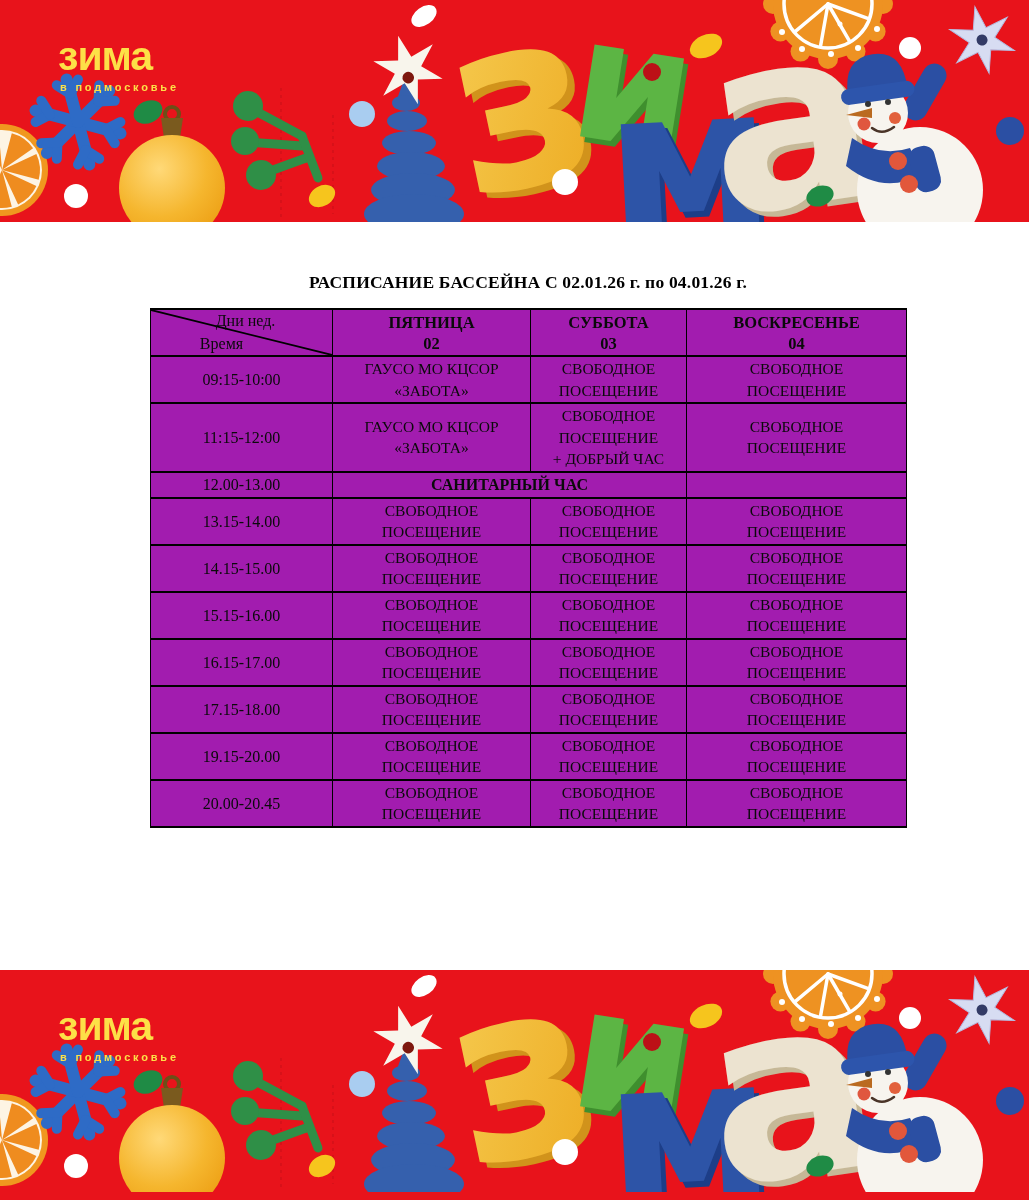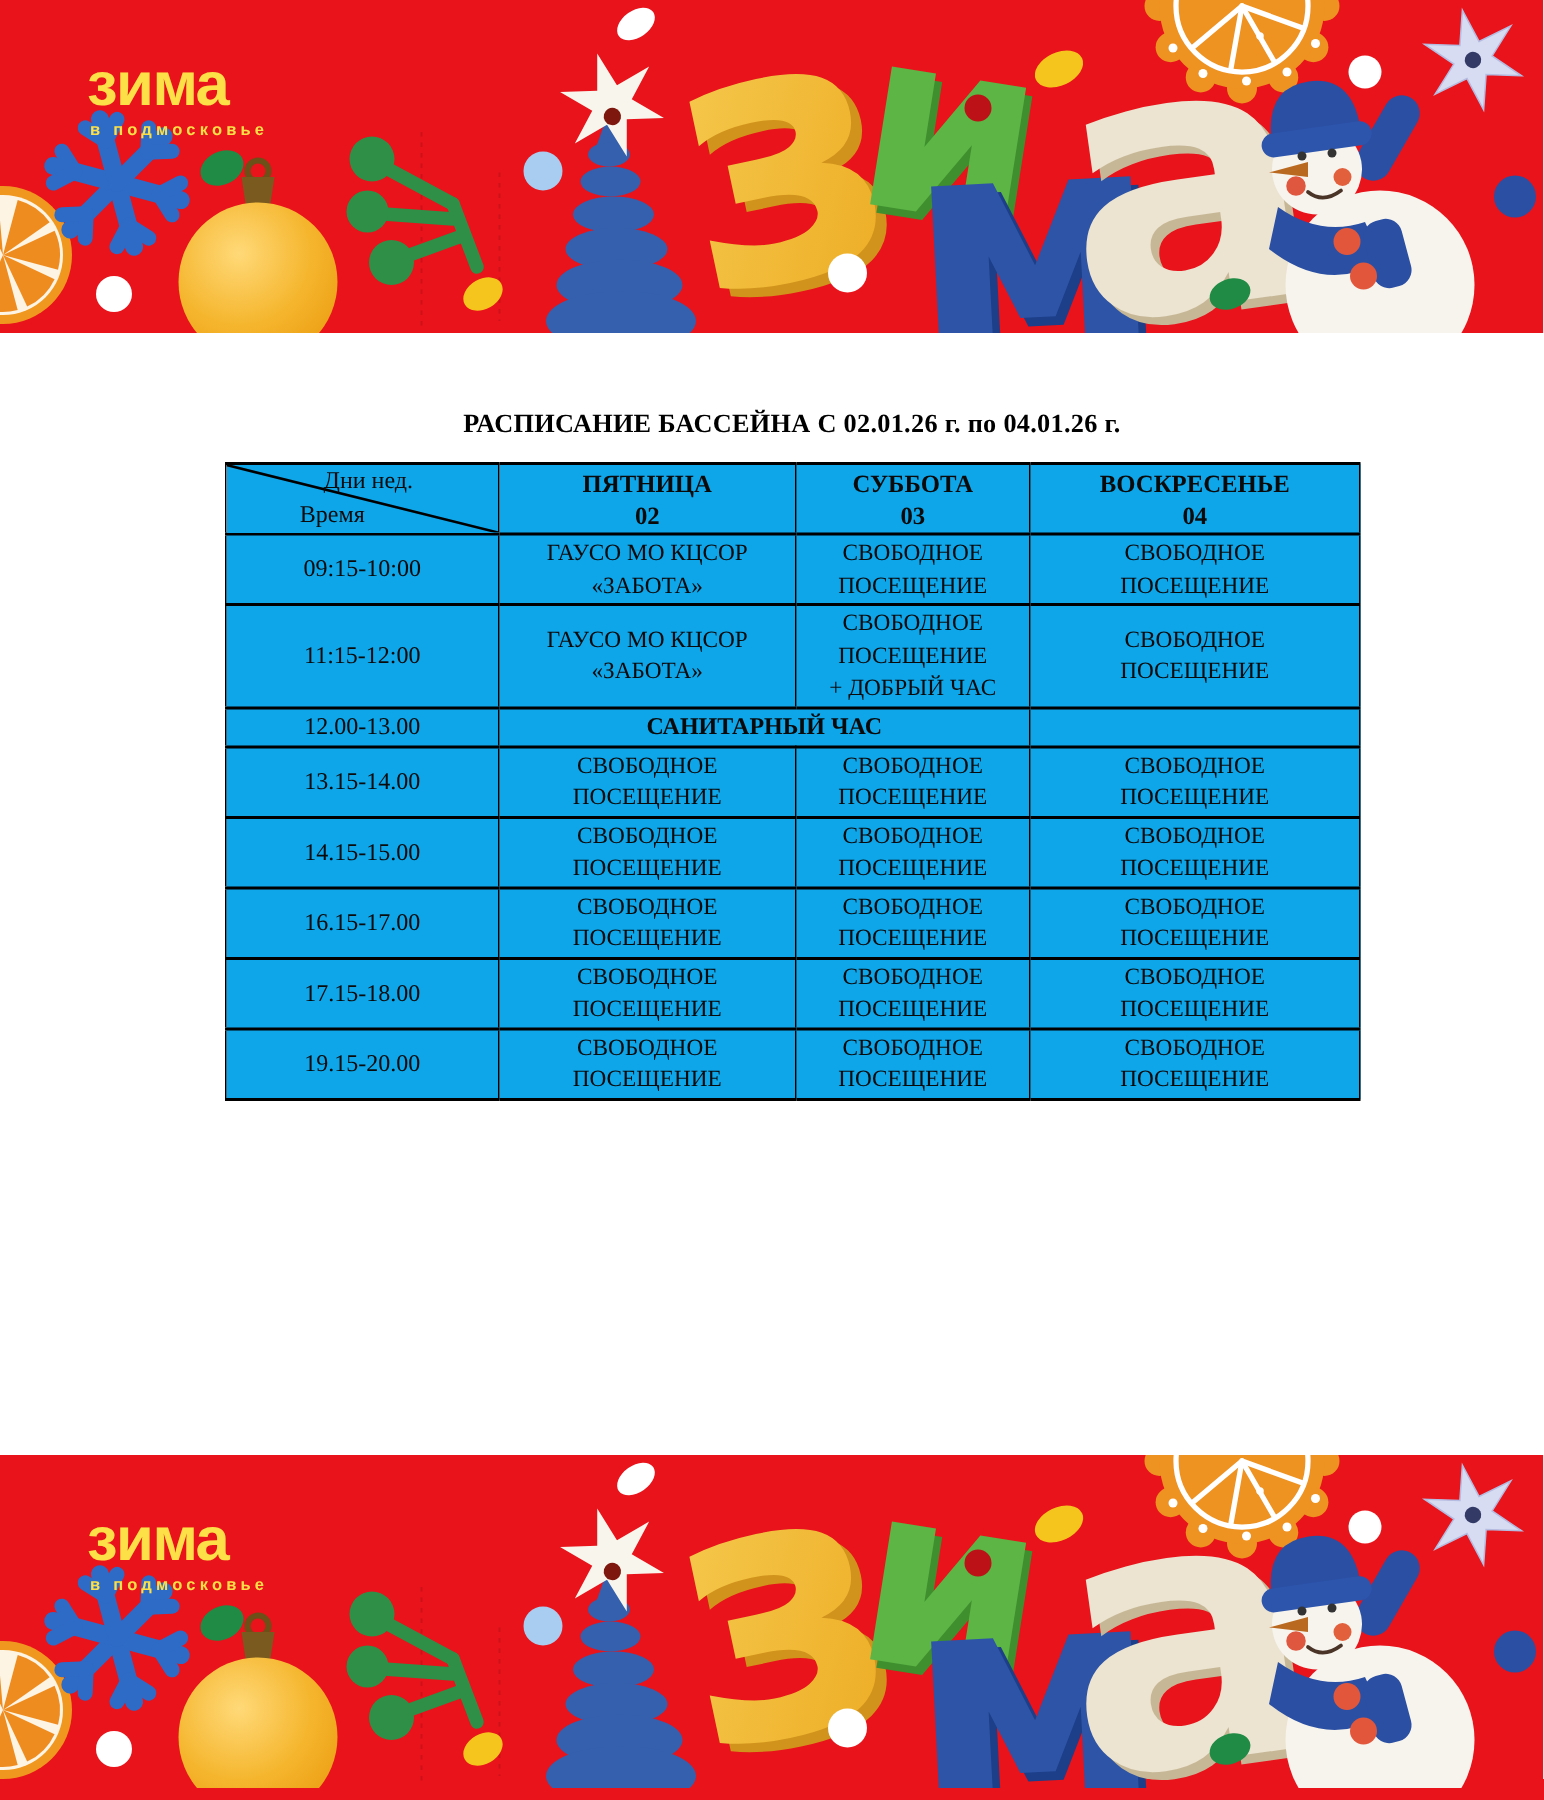--- a/index.html
+++ b/index.html
@@ -18,21 +18,21 @@
   
   .content{position:absolute;top:222px;left:0;width:1029px;height:700px;background:#fff;}
   .title{position:absolute;top:50px;left:150px;width:756px;text-align:center;
          font-size:17.5px;font-weight:bold;color:#000;letter-spacing:0.2px;}
   table.schedule{position:absolute;top:86px;left:150px;width:756px;border-collapse:collapse;table-layout:fixed;}
   .schedule col.c-time{width:182px;}
   .schedule col.c-fri{width:198px;}
   .schedule col.c-sat{width:156px;}
   .schedule col.c-sun{width:220px;}
   .schedule th,.schedule td{border:1.6px solid #000;border-top-width:2px;border-bottom-width:2px;
-      text-align:center;vertical-align:middle;padding:1px 8px;color:#0a0a0a;background:#0ea5e9;}
+      text-align:center;vertical-align:middle;padding:1px 8px;color:#0a0a0a;background:#a21caf;}
   .schedule thead tr{height:47px;}
   .schedule tbody tr{height:45px;}
   .schedule tbody tr.sanitary-row{height:25px;}
   .day-cell{font-size:16.5px;font-weight:bold;line-height:21px;}
   .time-cell{font-size:16px;line-height:21px;vertical-align:top;padding-top:2px;}
   .data-cell{font-size:15.5px;line-height:21.5px;white-space:pre-line;vertical-align:top;padding-top:2px;}
   .sanitary-cell{font-size:16px;font-weight:bold;line-height:22px;}
   .empty-cell{}
   .corner-cell{position:relative;padding:0;font-weight:normal;}
   .corner-svg{position:absolute;top:0;left:0;width:100%;height:100%;}
@@ -291,39 +291,57 @@
           <tr>
             <td class="time-cell">14.15-15.00</td>
             <td class="data-cell">СВОБОДНОЕ
 ПОСЕЩЕНИЕ</td>
             <td class="data-cell">СВОБОДНОЕ
 ПОСЕЩЕНИЕ</td>
             <td class="data-cell">СВОБОДНОЕ
 ПОСЕЩЕНИЕ</td>
           </tr>
           <tr>
+            <td class="time-cell">15.15-16.00</td>
+            <td class="data-cell">СВОБОДНОЕ
+ПОСЕЩЕНИЕ</td>
+            <td class="data-cell">СВОБОДНОЕ
+ПОСЕЩЕНИЕ</td>
+            <td class="data-cell">СВОБОДНОЕ
+ПОСЕЩЕНИЕ</td>
+          </tr>
+          <tr>
             <td class="time-cell">16.15-17.00</td>
             <td class="data-cell">СВОБОДНОЕ
 ПОСЕЩЕНИЕ</td>
             <td class="data-cell">СВОБОДНОЕ
 ПОСЕЩЕНИЕ</td>
             <td class="data-cell">СВОБОДНОЕ
 ПОСЕЩЕНИЕ</td>
           </tr>
           <tr>
             <td class="time-cell">17.15-18.00</td>
             <td class="data-cell">СВОБОДНОЕ
 ПОСЕЩЕНИЕ</td>
             <td class="data-cell">СВОБОДНОЕ
 ПОСЕЩЕНИЕ</td>
             <td class="data-cell">СВОБОДНОЕ
 ПОСЕЩЕНИЕ</td>
           </tr>
           <tr>
             <td class="time-cell">19.15-20.00</td>
+            <td class="data-cell">СВОБОДНОЕ
+ПОСЕЩЕНИЕ</td>
+            <td class="data-cell">СВОБОДНОЕ
+ПОСЕЩЕНИЕ</td>
+            <td class="data-cell">СВОБОДНОЕ
+ПОСЕЩЕНИЕ</td>
+          </tr>
+          <tr>
+            <td class="time-cell">20.00-20.45</td>
             <td class="data-cell">СВОБОДНОЕ
 ПОСЕЩЕНИЕ</td>
             <td class="data-cell">СВОБОДНОЕ
 ПОСЕЩЕНИЕ</td>
             <td class="data-cell">СВОБОДНОЕ
 ПОСЕЩЕНИЕ</td>
           </tr>
         </tbody>
     </table>
   </div>

